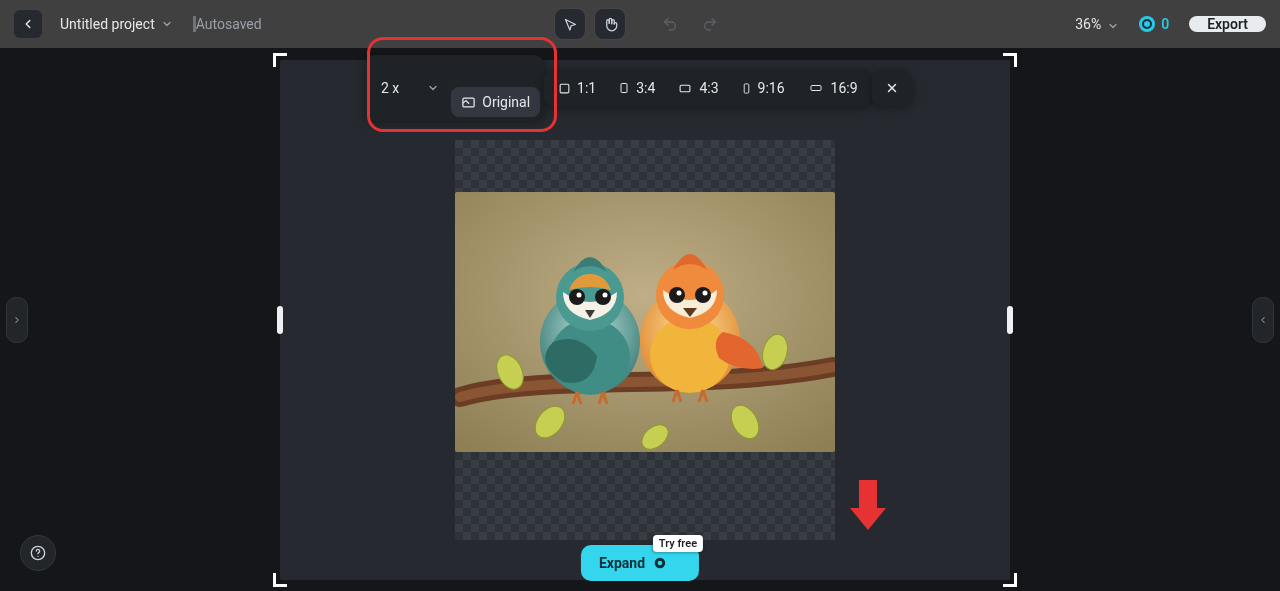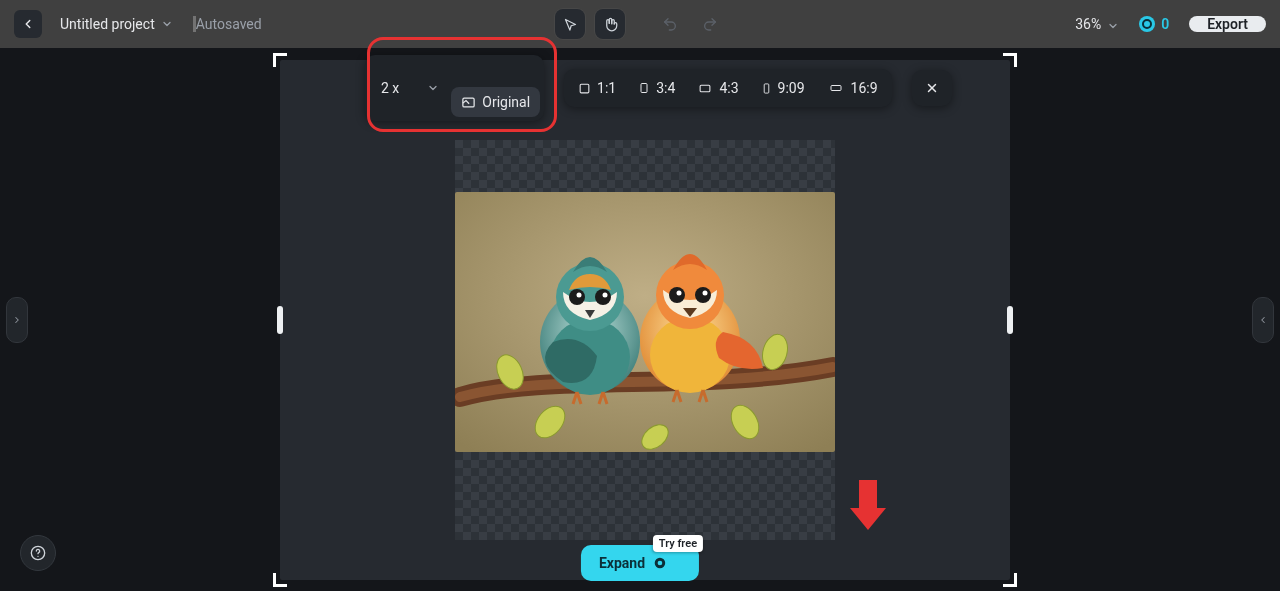--- a/index.html
+++ b/index.html
@@ -106,21 +106,21 @@
     background-size:16px 16px;
     background-position:0 0,8px 8px;
   }
   .picture{
     position:absolute;left:0;top:52px;width:380px;height:260px;border-radius:2px;overflow:hidden;
   }
 
   
   .crop-bar{
     position:absolute;left:365px;top:55px;
-    display:flex;gap:20px;align-items:center;
+    display:flex;gap:0;align-items:center;
     z-index:5;
   }
   .crop-group{
     background:#1f2328;border-radius:10px;
     display:flex;align-items:center;
     padding:4px;gap:2px;
     box-shadow:0 2px 10px rgba(0,0,0,.4);
   }
   .crop-item{
     display:flex;align-items:center;gap:6px;
@@ -411,21 +411,21 @@
           </svg>
         </span>
       <span>4:3</span>
     </div>
     <div class="crop-item">
       <span class="ico">
           <svg width="11" height="15" viewBox="0 0 24 24" fill="none" stroke="currentColor" stroke-width="2">
             <rect x="7" y="2" width="10" height="20" rx="2"></rect>
           </svg>
         </span>
-      <span>9:09</span>
+      <span>9:16</span>
     </div>
     <div class="crop-item">
       <span class="ico">
           <svg width="18" height="12" viewBox="0 0 24 24" fill="none" stroke="currentColor" stroke-width="2">
             <rect x="2" y="7" width="20" height="10" rx="2"></rect>
           </svg>
         </span>
       <span>16:9</span>
     </div>
   </div>

